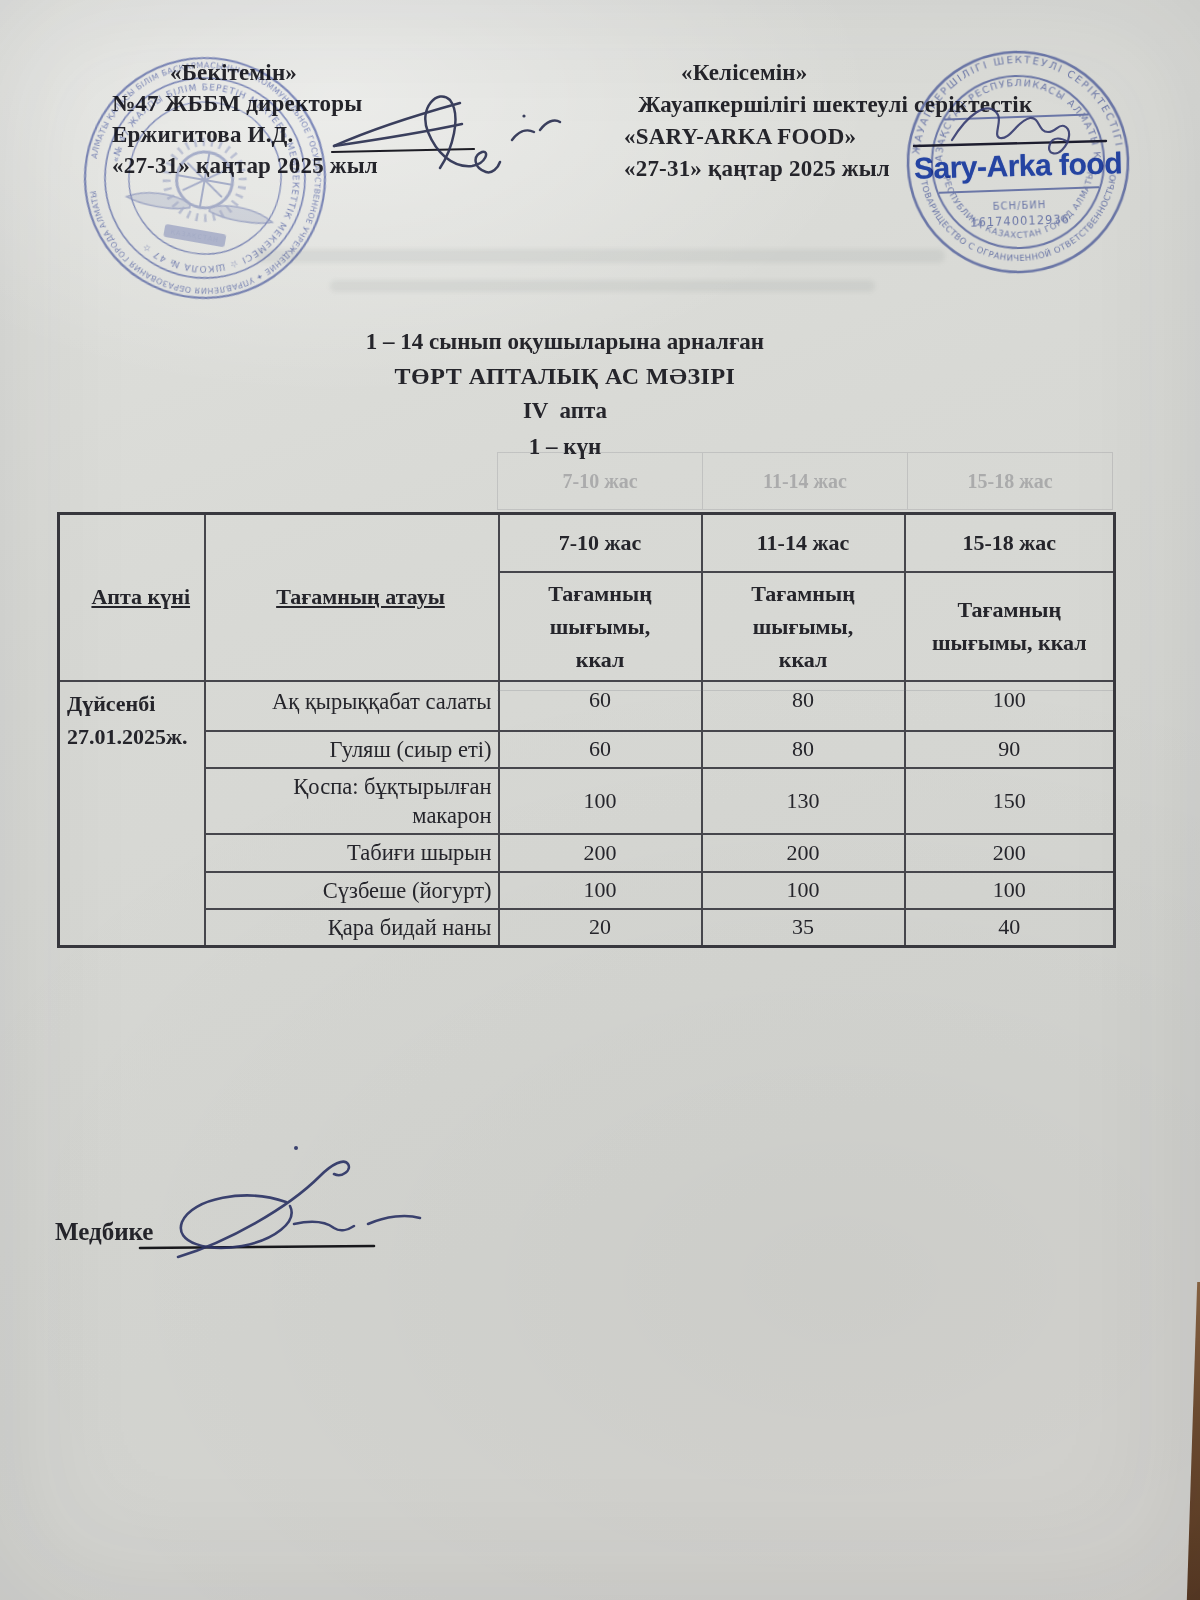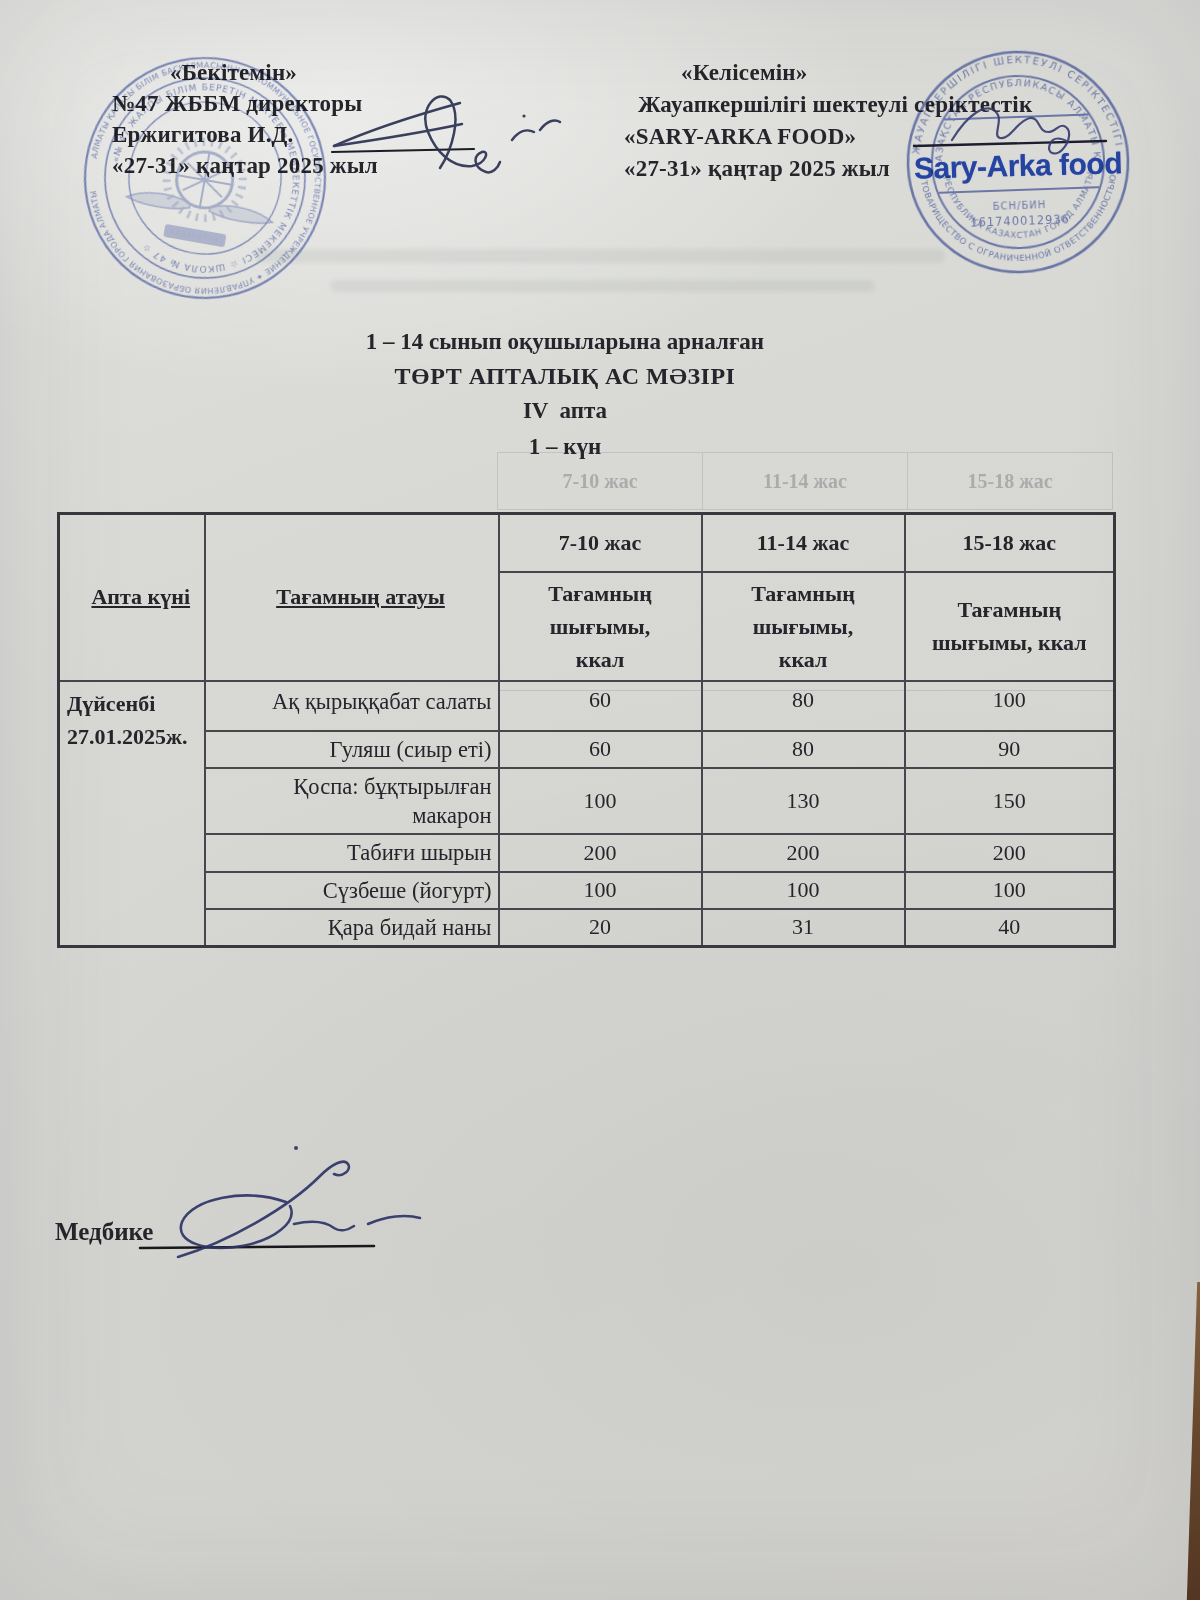--- a/index.html
+++ b/index.html
@@ -225,21 +225,21 @@
       </tr>
       <tr class="r5">
         <td class="dish">Сүзбеше (йогурт)</td>
         <td class="val">100</td>
         <td class="val">100</td>
         <td class="val">100</td>
       </tr>
       <tr class="r6">
         <td class="dish">Қара бидай наны</td>
         <td class="val">20</td>
-        <td class="val">31</td>
+        <td class="val">35</td>
         <td class="val">40</td>
       </tr>
     </tbody>
   </table>
 
   <div class="nurse-label">Медбике</div>
 
   <svg class="pen" width="1200" height="1600" viewBox="0 0 1200 1600">
     <g fill="none" stroke-linecap="round" stroke-linejoin="round">
 

